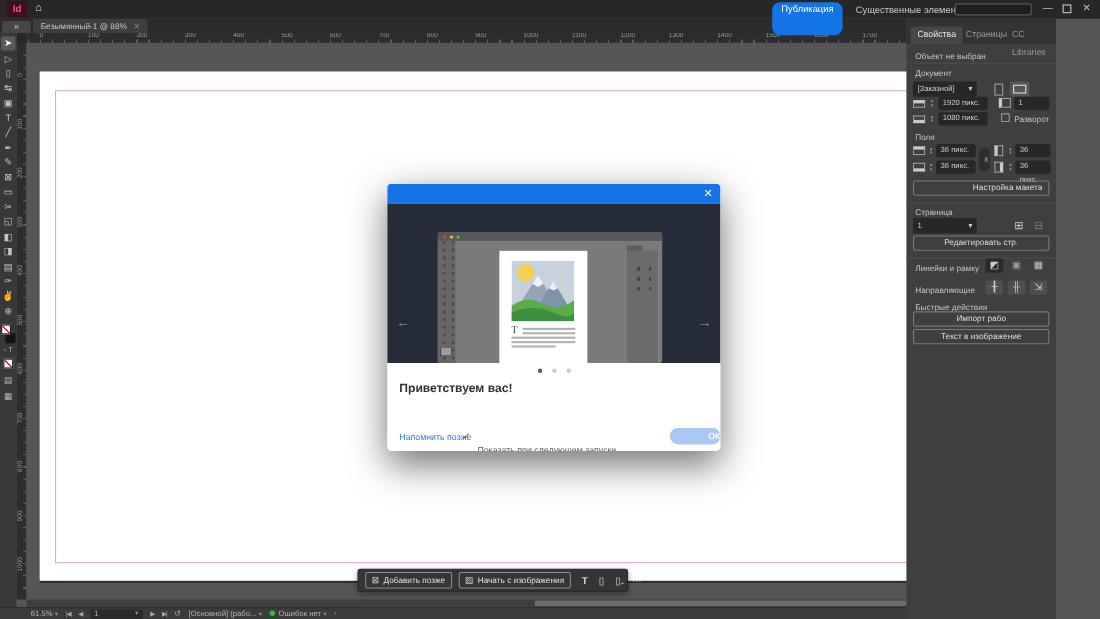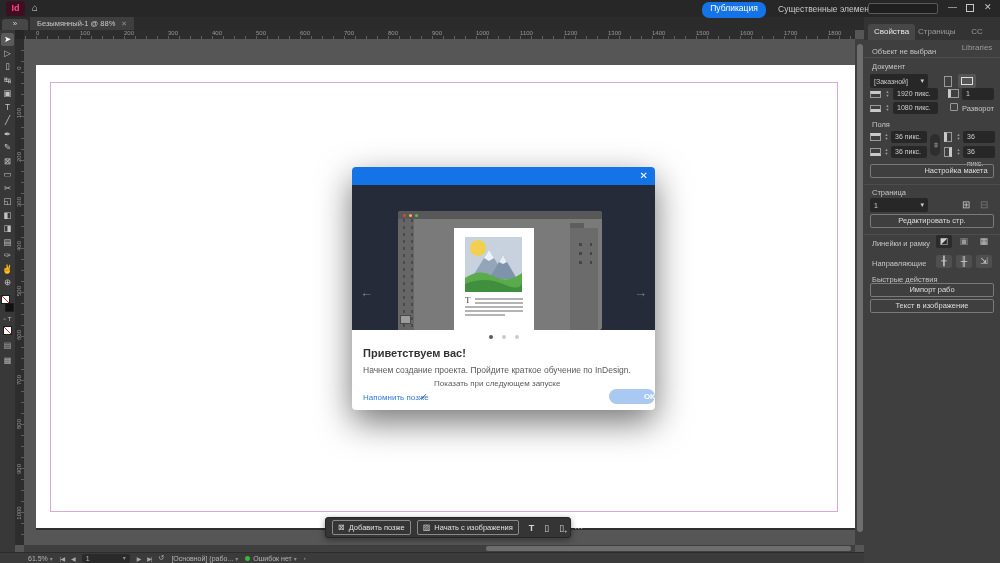--- a/index.html
+++ b/index.html
@@ -8,21 +8,21 @@
   #app { position:relative; width:1000px; height:563px; background:#565656; overflow:hidden;
          font-family:"Liberation Sans", sans-serif; color:#cfcfcf; }
 
   
   #topbar { position:absolute; left:0; top:0; width:1000px; height:17px; background:#272727; z-index:30; }
   #id-logo { position:absolute; left:6px; top:1px; width:19px; height:15px; background:#3d0f22; color:#ff4a7d;
              font-size:9px; font-weight:bold; text-align:center; line-height:15px; border-radius:3px; }
   #home-ic { position:absolute; left:32px; top:2px; font-size:10px; color:#d8d8d8; }
   #menubar { position:absolute; left:48px; top:0; height:17px; display:flex; align-items:center; gap:15px; }
   .menu-item { font-size:9px; color:#d4d4d4; cursor:default; }
-  #publish-btn { position:absolute; left:702px; top:2px; width:64px; height:16px; background:#1473e6; color:#fff;
+  #publish-btn { position:absolute; left:702px; top:2px; width:64px; height:30px; background:#1473e6; color:#fff;
                  border-radius:7px; font-size:8.5px; text-align:center; line-height:13px; }
   #workspace { position:absolute; left:778px; top:4px; font-size:8.5px; color:#c9c9c9; }
   #workspace .chev { font-size:7px; color:#9a9a9a; margin-left:4px; }
   #searchbox { position:absolute; left:868px; top:3px; width:70px; height:11px; background:#1f1f1f;
                border:1px solid #5a5a5a; border-radius:2px; }
   .winctl { position:absolute; top:2px; font-size:9px; color:#c6c6c6; }
   #win-restore-box { position:absolute; left:966px; top:4px; width:8px; height:8px; border:1px solid #c6c6c6; }
 
   
   #tabbar { position:absolute; left:0; top:17px; width:864px; height:13px; background:#2b2b2b; z-index:25; }
@@ -86,21 +86,21 @@
                border-top:1px solid #2c2c2c; display:flex; align-items:center; font-size:7px; color:#b5b5b5;
                padding-left:28px; gap:7px; z-index:25; }
   .sb-chev { font-size:6px; color:#8d8d8d; margin-left:2px; }
   .sb-field { background:#2a2a2a; border-radius:2px; height:9px; line-height:9px; padding:0 4px;
               display:flex; align-items:center; }
   #page-field { width:48px; justify-content:space-between; }
   .sb-nav { font-size:6px; color:#a8a8a8; letter-spacing:-1px; }
   .green-dot { width:5px; height:5px; border-radius:50%; background:#37b93c; display:inline-block; margin-right:3px; }
 
   
-  #rightpanel { position:absolute; left:864px; top:17px; width:136px; height:546px; background:#3f3f3f; z-index:30;
+  #rightpanel { position:absolute; left:824px; top:17px; width:136px; height:546px; background:#3f3f3f; z-index:30;
                 font-size:7.5px; }
   #panel-tabs { position:absolute; left:0; top:0; width:136px; height:23px; background:#333333; }
   .ptab { position:absolute; top:7px; height:16px; line-height:16px; padding:0 6px; font-size:8px; color:#9a9a9a; }
   .ptab.active { background:#474747; color:#e8e8e8; border-radius:3px 3px 0 0; }
   #panel-collapse { position:absolute; right:4px; top:2px; font-size:8px; color:#a8a8a8; }
   .plabel { position:absolute; left:8px; font-size:7.5px; color:#c5c5c5; }
   .pdivider { position:absolute; left:0; width:136px; height:1px; background:#4d4d4d; }
   .pselect { position:absolute; background:#272727; border-radius:2px; height:14px; color:#cdcdcd;
              display:flex; align-items:center; justify-content:space-between; padding:0 4px; font-size:7px; }
   .pfield { position:absolute; background:#272727; border-radius:2px; height:12px; line-height:12px;
@@ -139,21 +139,21 @@
     background-image:radial-gradient(circle, #464646 1.6px, transparent 1.8px);
     background-size:11px 9px; background-position:1px 2px; }
   .nav-arrow { position:absolute; top:100px; font-size:13px; color:#7e8798; }
   #dlg-dots { position:absolute; left:0; top:168px; width:303px; display:flex; justify-content:center; gap:9px; }
   .dot { width:4px; height:4px; border-radius:50%; background:#cbcbcb; }
   .dot.active { background:#5a5a5a; }
   #dlg-title { position:absolute; left:11px; top:180px; font-size:11px; font-weight:bold; color:#323232; }
   #dlg-body { position:absolute; left:11px; top:198px; width:280px; font-size:8.5px; color:#5a5a5a; }
   #dlg-remind { position:absolute; left:11px; top:226px; font-size:8px; color:#2e7cd6; }
   #dlg-check { position:absolute; left:69px; top:226px; width:8px; height:8px; font-size:8px; color:#4a4a4a; line-height:8px; }
-  #dlg-checklabel { position:absolute; left:82px; top:212px; font-size:8px; color:#5a5a5a; }
+  #dlg-checklabel { position:absolute; left:82px; top:238px; font-size:8px; color:#5a5a5a; }
   #dlg-ok { position:absolute; left:257px; top:222px; width:46px; height:15px; background:#a9c8f2; border-radius:8px;
             color:#fff; font-size:8px; font-weight:bold; text-align:right; line-height:15px; }
 </style>
 </head>
 <body>
 
 <div id="app">
 
   <div id="topbar">
     <div id="id-logo">Id</div>
@@ -285,21 +285,21 @@
     <span><span>[Основной] (рабо...</span><span class="sb-chev">▾</span></span>
     <span><span class="green-dot"></span><span>Ошибок нет</span><span class="sb-chev">▾</span></span>
     <span class="sb-nav">‹</span>
   </div>
 
   <div id="rightpanel">
     <span id="panel-collapse">»</span>
     <div id="panel-tabs">
       <span class="ptab active" style="left:4px;">Свойства</span>
       <span class="ptab" style="left:48px;">Страницы</span>
-      <span class="ptab" style="left:90px;text-align:center;">CC Libraries</span>
+      <span class="ptab" style="left:90px;">CC Libraries</span>
     </div>
     <div class="plabel" style="top:30px;">Объект не выбран</div>
     <div class="pdivider" style="top:40px;"></div>
     <div class="plabel" style="top:45px;">Документ</div>
 
     <div class="pselect" style="left:6px; top:57px; width:58px;">
       <span>[Заказной]</span>
         <span>▾</span>
     </div>
     <div class="micon" style="left:80px; top:59px; width:8px; height:11px;"></div>
@@ -421,20 +421,19 @@
           <div id="mini-panel-dots" style="position:absolute; left:4px; top:10px;"></div>
         </div>
       </div>
     </div>
     <div id="dlg-dots">
         <span class="dot active"></span>
         <span class="dot"></span>
         <span class="dot"></span>
       </div>
     <div id="dlg-title">Приветствуем вас!</div>
-    <div id="dlg-body">Начнем создание проекта. Пройдите краткое обучение по InDesign.</div>
     <span id="dlg-remind">Напомнить позже</span>
     <span id="dlg-check">✓</span>
     <span id="dlg-checklabel">Показать при следующем запуске</span>
     <div id="dlg-ok">ОК</div>
   </div>
 
 </div>
 
 </body></html>

